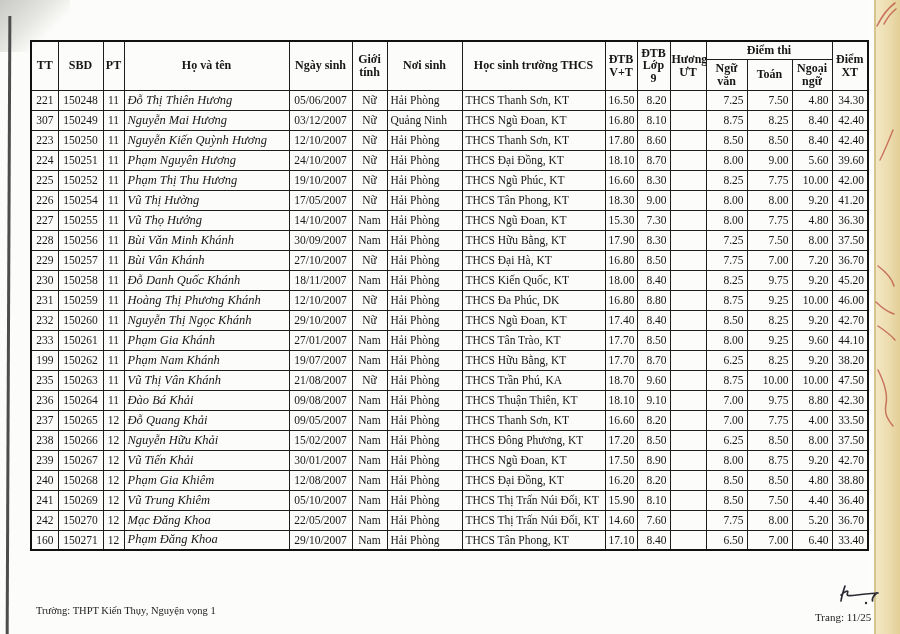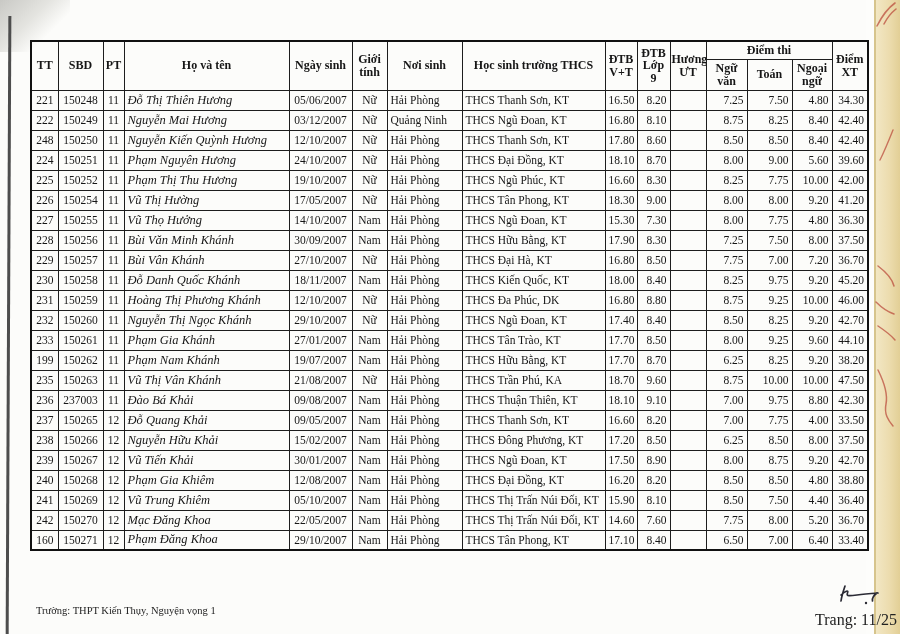--- a/index.html
+++ b/index.html
@@ -44,21 +44,21 @@
   .score-table tbody td { height:20px; }
   .c-center { text-align:center; }
   .c-left   { text-align:left; padding-left:4px; }
   .c-right  { text-align:right; padding-right:4px; }
   .c-name   { font-size:12.5px;font-style:italic; }
   
   .footer-left {
     position:absolute; left:36px; top:605px; font-size:10.5px; color:#222;
   }
   .footer-right {
-    position:absolute; left:815px; top:611px; font-size:16px; color:#222;
+    position:absolute; left:815px; top:611px; font-size:11px; color:#222;
   }
   .signature { position:absolute; left:833px; top:583px; }
 </style>
 </head>
 <body>
 
 <div class="page">
 
   <div class="corner-shade"></div>
   <div class="left-scan-line"></div>
@@ -130,38 +130,38 @@
           <td class="c-left">THCS Thanh Sơn, KT</td>
           <td class="c-right">16.50</td>
           <td class="c-right">8.20</td>
           <td class="c-center"></td>
           <td class="c-right">7.25</td>
           <td class="c-right">7.50</td>
           <td class="c-right">4.80</td>
           <td class="c-right">34.30</td>
         </tr>
         <tr>
-          <td class="c-center">222</td>
+          <td class="c-center">307</td>
           <td class="c-center">150249</td>
           <td class="c-center">11</td>
           <td class="c-left c-name">Nguyễn Mai Hương</td>
           <td class="c-center">03/12/2007</td>
           <td class="c-center">Nữ</td>
           <td class="c-left">Quảng Ninh</td>
           <td class="c-left">THCS Ngũ Đoan, KT</td>
           <td class="c-right">16.80</td>
           <td class="c-right">8.10</td>
           <td class="c-center"></td>
           <td class="c-right">8.75</td>
           <td class="c-right">8.25</td>
           <td class="c-right">8.40</td>
           <td class="c-right">42.40</td>
         </tr>
         <tr>
-          <td class="c-center">248</td>
+          <td class="c-center">223</td>
           <td class="c-center">150250</td>
           <td class="c-center">11</td>
           <td class="c-left c-name">Nguyễn Kiến Quỳnh Hương</td>
           <td class="c-center">12/10/2007</td>
           <td class="c-center">Nữ</td>
           <td class="c-left">Hải Phòng</td>
           <td class="c-left">THCS Thanh Sơn, KT</td>
           <td class="c-right">17.80</td>
           <td class="c-right">8.60</td>
           <td class="c-center"></td>
@@ -369,21 +369,21 @@
           <td class="c-right">18.70</td>
           <td class="c-right">9.60</td>
           <td class="c-center"></td>
           <td class="c-right">8.75</td>
           <td class="c-right">10.00</td>
           <td class="c-right">10.00</td>
           <td class="c-right">47.50</td>
         </tr>
         <tr>
           <td class="c-center">236</td>
-          <td class="c-center">237003</td>
+          <td class="c-center">150264</td>
           <td class="c-center">11</td>
           <td class="c-left c-name">Đào Bá Khải</td>
           <td class="c-center">09/08/2007</td>
           <td class="c-center">Nam</td>
           <td class="c-left">Hải Phòng</td>
           <td class="c-left">THCS Thuận Thiên, KT</td>
           <td class="c-right">18.10</td>
           <td class="c-right">9.10</td>
           <td class="c-center"></td>
           <td class="c-right">7.00</td>

